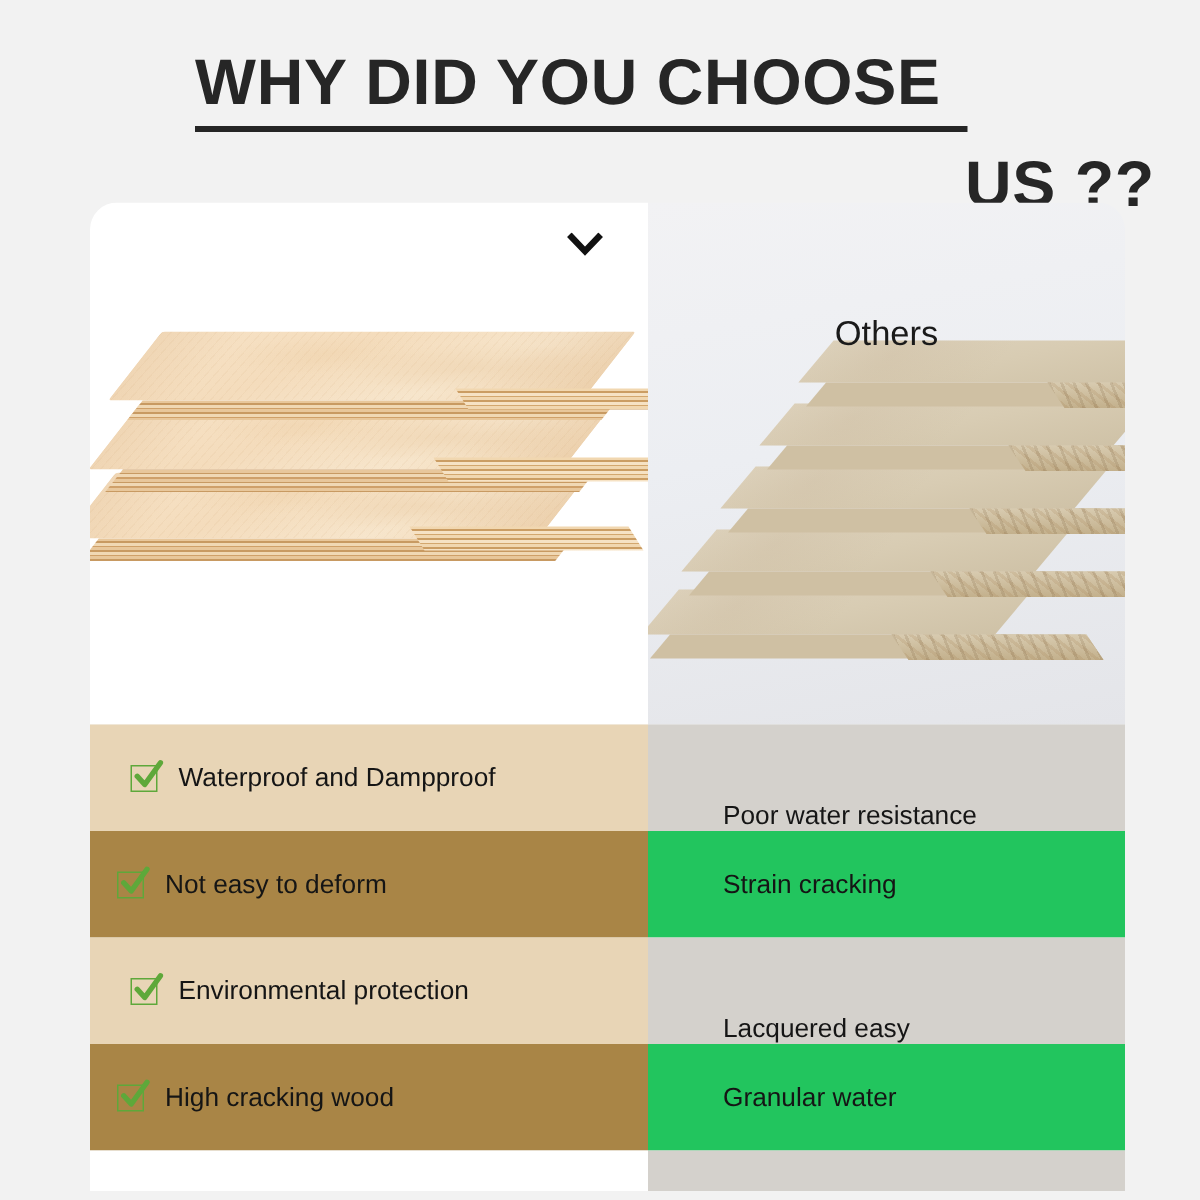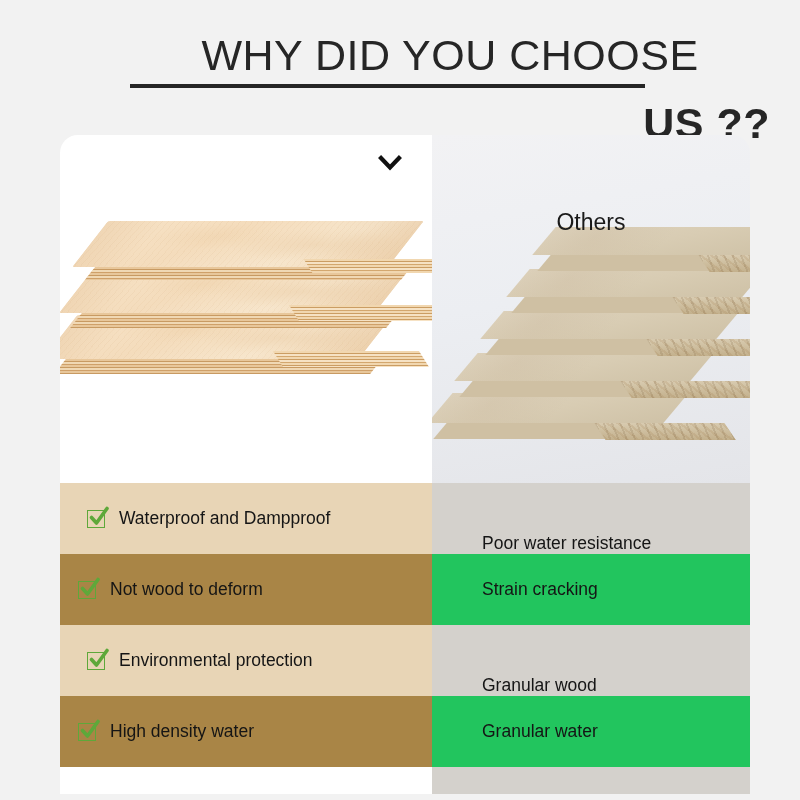--- a/index.html
+++ b/index.html
@@ -22,24 +22,24 @@
 
   
   .title-block {
     position: absolute;
     left: 130px;
     top: 34px;
     width: 640px;
   }
   .title-line1 {
     font-size: 43px;
-    font-weight: normal;
+    font-weight: bold;
     letter-spacing: 0.5px;
     color: #262626;
-    text-align: center;
+    text-align: left;
     line-height: 1.0;
     font-family: "Liberation Sans", sans-serif;
   }
   .title-rule {
     width: 515px;
     height: 4px;
     background: #262626;
     margin-top: 7px;
   }
   .title-line2 {
@@ -393,51 +393,51 @@
       </div>
 
       <div class="trow row-dark">
         <div class="cell-left">
           <span class="check">
             <span class="check-box"></span>
             <svg class="check-mark" viewBox="0 0 20 22" aria-hidden="true">
               <path d="M2.5 11.5 L7.5 17 L18 2.5" stroke="#5ea83a" stroke-width="3.6" fill="none" stroke-linecap="round" stroke-linejoin="round"></path>
             </svg>
           </span>
-          <span class="feat-text">Not wood to deform</span>
+          <span class="feat-text">Not easy to deform</span>
         </div>
         <div class="cell-right">
           <span class="other-text">Strain cracking</span>
         </div>
       </div>
 
       <div class="trow row-light">
         <div class="cell-left">
           <span class="check">
             <span class="check-box"></span>
             <svg class="check-mark" viewBox="0 0 20 22" aria-hidden="true">
               <path d="M2.5 11.5 L7.5 17 L18 2.5" stroke="#5ea83a" stroke-width="3.6" fill="none" stroke-linecap="round" stroke-linejoin="round"></path>
             </svg>
           </span>
           <span class="feat-text">Environmental protection</span>
         </div>
         <div class="cell-right">
-          <span class="other-text">Granular wood</span>
+          <span class="other-text">Lacquered easy</span>
         </div>
       </div>
 
       <div class="trow row-dark">
         <div class="cell-left">
           <span class="check">
             <span class="check-box"></span>
             <svg class="check-mark" viewBox="0 0 20 22" aria-hidden="true">
               <path d="M2.5 11.5 L7.5 17 L18 2.5" stroke="#5ea83a" stroke-width="3.6" fill="none" stroke-linecap="round" stroke-linejoin="round"></path>
             </svg>
           </span>
-          <span class="feat-text">High density water</span>
+          <span class="feat-text">High cracking wood</span>
         </div>
         <div class="cell-right">
           <span class="other-text">Granular water</span>
         </div>
       </div>
 
       <div class="table-footer">
         <div class="footer-left"></div>
         <div class="footer-right"></div>
       </div>

